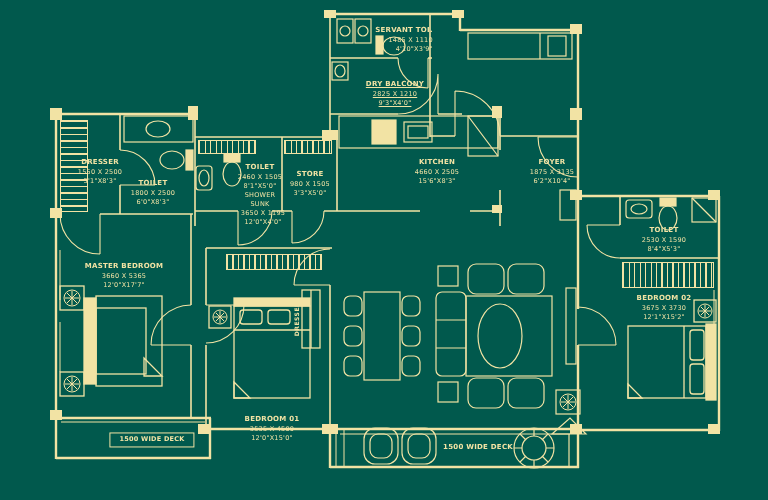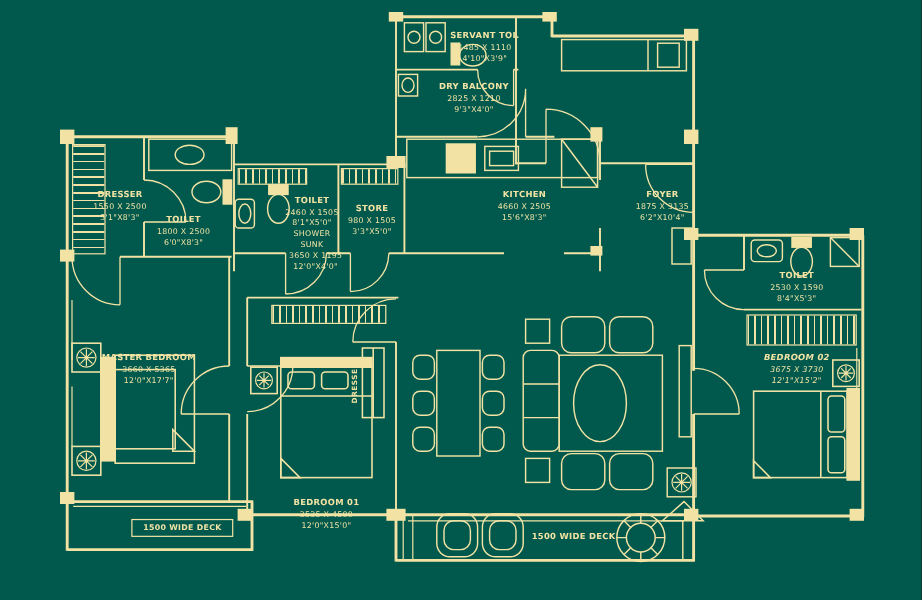--- a/index.html
+++ b/index.html
@@ -223,26 +223,26 @@
       <path d="M552,434 L570,418 L586,434 Z M569,434 V466"></path>
     </g>
   </svg>
 
   <div class="hatch-h" style="left:60px;top:120px;width:28px;height:92px;"></div>
   <div class="hatch-v" style="left:198px;top:140px;width:58px;height:14px;"></div>
   <div class="hatch-v" style="left:284px;top:140px;width:48px;height:14px;"></div>
   <div class="hatch-v" style="left:226px;top:254px;width:96px;height:16px;"></div>
   <div class="hatch-v" style="left:622px;top:262px;width:92px;height:26px;"></div>
 
-  <div class="rlabel" style="left:404px;top:40px;">
+  <div class="rlabel" style="left:404px;top:40px;text-align:right;">
     <span class="nm">SERVANT TOI.</span>
       <span>1485 X 1110</span>
       <span>4'10"X3'9"</span>
   </div>
-  <div class="rlabel" style="left:395px;top:82px;">
+  <div class="rlabel" style="left:395px;top:94px;text-decoration:underline;">
     <span class="nm">DRY BALCONY</span>
       <span>2825 X 1210</span>
       <span>9'3"X4'0"</span>
   </div>
   <div class="rlabel" style="left:100px;top:172px;">
     <span class="nm">DRESSER</span>
       <span>1550 X 2500</span>
       <span>5'1"X8'3"</span>
   </div>
   <div class="rlabel" style="left:153px;top:193px;">
@@ -269,36 +269,36 @@
   <div class="rlabel" style="left:437px;top:172px;">
     <span class="nm">KITCHEN</span>
       <span>4660 X 2505</span>
       <span>15'6"X8'3"</span>
   </div>
   <div class="rlabel" style="left:552px;top:172px;">
     <span class="nm">FOYER</span>
       <span>1875 X 3135</span>
       <span>6'2"X10'4"</span>
   </div>
-  <div class="rlabel" style="left:124px;top:276px;margin-top:32px;">
+  <div class="rlabel" style="left:124px;top:276px;">
     <span class="nm">MASTER BEDROOM</span>
       <span>3660 X 5365</span>
       <span>12'0"X17'7"</span>
   </div>
   <div class="rlabel" style="left:272px;top:413px;margin-top:16px;">
     <span class="nm">BEDROOM 01</span>
       <span>3535 X 4500</span>
       <span>12'0"X15'0"</span>
   </div>
   <div class="rlabel" style="left:664px;top:240px;">
     <span class="nm">TOILET</span>
       <span>2530 X 1590</span>
       <span>8'4"X5'3"</span>
   </div>
-  <div class="rlabel" style="left:664px;top:308px;font-style:italic;">
+  <div class="rlabel" style="left:664px;top:308px;">
     <span class="nm">BEDROOM 02</span>
       <span>3675 X 3730</span>
       <span>12'1"X15'2"</span>
   </div>
 
   <div class="rlabel" style="left:152px;top:440px;">
     <span class="deckbox">1500 WIDE DECK</span>
   </div>
   <div class="rlabel" style="left:478px;top:448px;">
     <span class="nm">1500 WIDE DECK</span>

